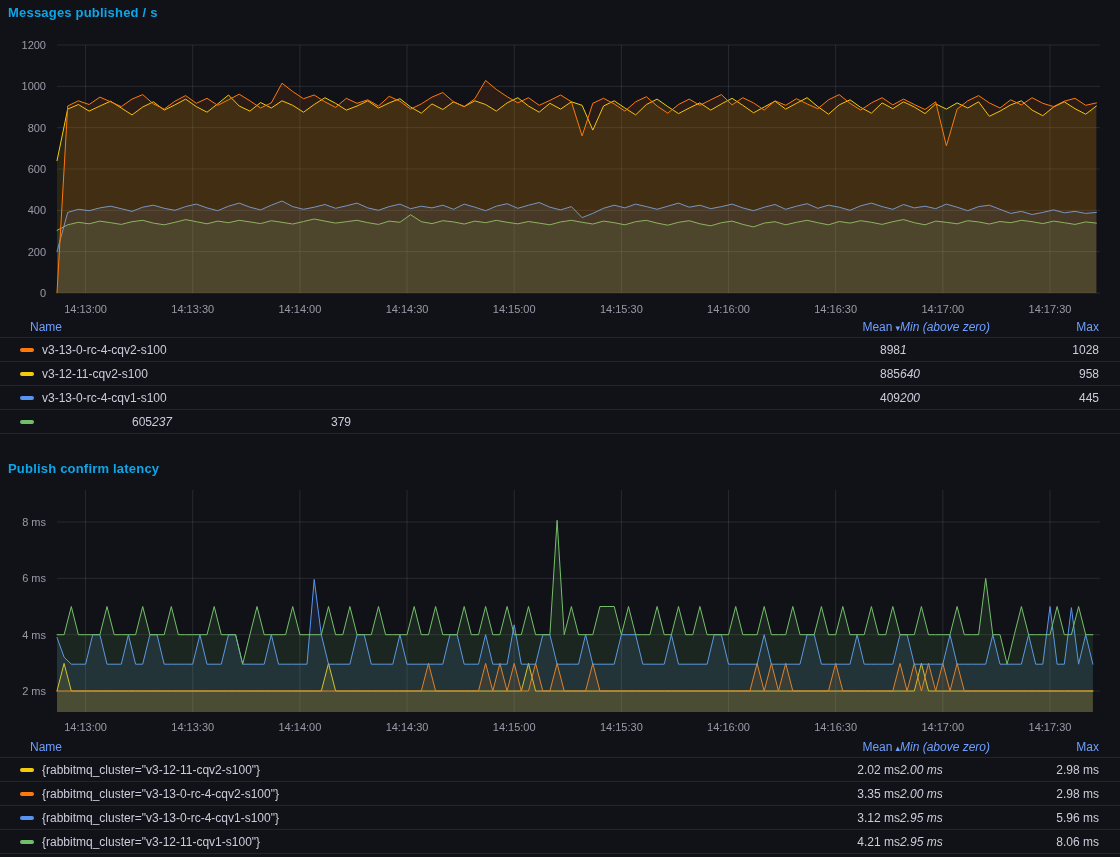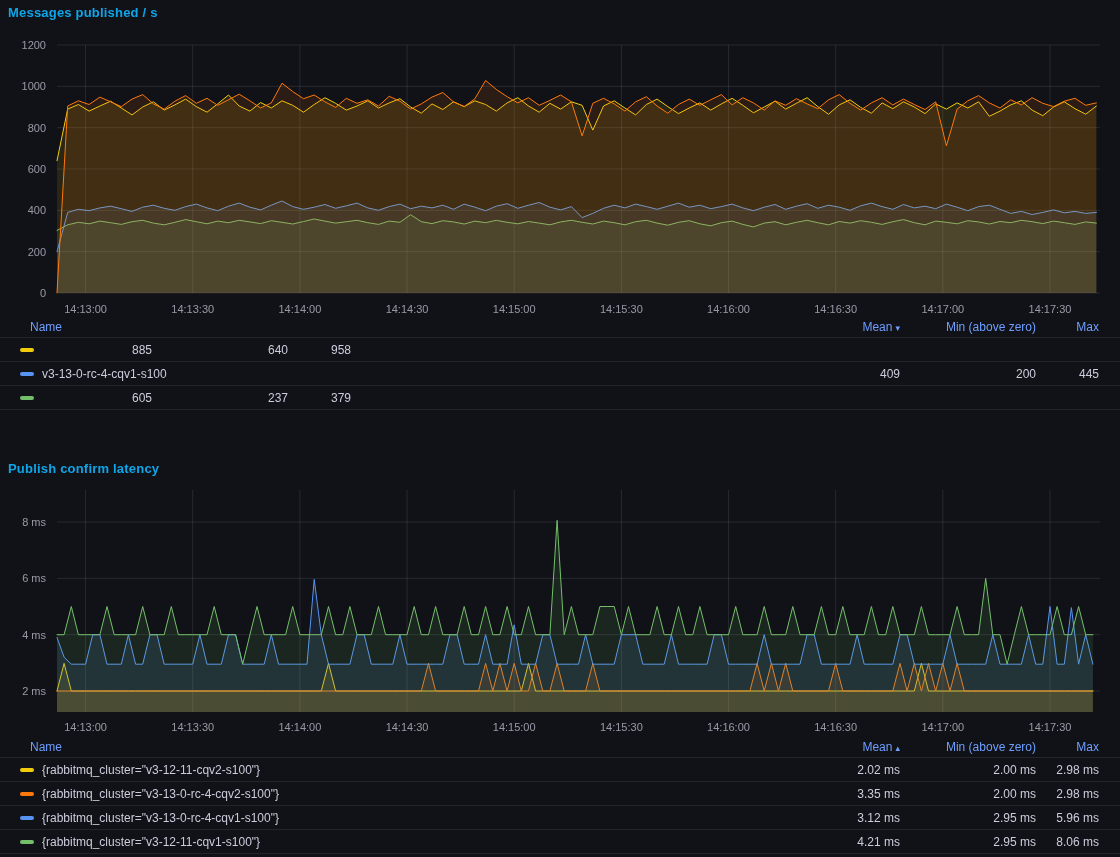--- a/index.html
+++ b/index.html
@@ -27,21 +27,21 @@
     padding-left:20px;padding-right:21px;box-sizing:border-box;
   }
   .legend-header{height:22px;color:#6E9FFF;font-weight:500;
     border-bottom:1px solid rgba(204,204,220,0.10);padding-left:8px;}
   .legend-row{height:24px;border-bottom:1px solid rgba(204,204,220,0.10);}
   .swatch{width:14px;height:4px;border-radius:2px;margin-right:8px;flex:0 0 14px;}
   .swatch-spacer{width:22px;flex:0 0 22px;}
   .col-name{flex:1;white-space:nowrap;overflow:hidden;text-overflow:ellipsis;color:#CCCCDC;}
   .legend-header .col-name{color:#6E9FFF;}
   .col-mean{width:110px;flex:0 0 110px;text-align:right;}
-  .col-min{width:136px;flex:0 0 136px;text-align:right;}
+  .col-min{width:136px;flex:0 0 136px;font-style:italic;}
   .col-max{width:63px;flex:0 0 63px;text-align:right;}
   .sort-caret{font-size:9px;margin-left:3px;}
   .tick-label{fill:rgba(204,204,220,0.72);font-size:11px;font-family:"Liberation Sans",sans-serif;}
 </style>
 </head>
 <body>
 
 <div class="panel" id="panel-messages">
   <h2 class="panel-title">Messages published / s</h2>
   <div class="chart-wrap" id="chart-wrap-0">
@@ -93,21 +93,29 @@
   <div class="legend" id="legend-0">
     <div class="legend-header">
       <span class="swatch-spacer"></span>
       <span class="col-name">Name</span>
       <span class="col-mean"><span>Mean</span><span class="sort-caret">▾</span></span>
       <span class="col-min">Min (above zero)</span>
       <span class="col-max">Max</span>
     </div>
     <div id="legend-rows-0">
         <div class="legend-row">
+          <span class="swatch" style="background: rgb(255, 120, 10);"></span>
+          <span class="col-name">v3-13-0-rc-4-cqv2-s100</span>
+          <span class="col-mean">898</span>
+          <span class="col-min">1</span>
+          <span class="col-max">1028</span>
+        </div>
+        <div class="legend-row">
           <span class="swatch" style="background: rgb(242, 204, 12);"></span>
+          <span class="col-name">v3-12-11-cqv2-s100</span>
           <span class="col-mean">885</span>
           <span class="col-min">640</span>
           <span class="col-max">958</span>
         </div>
         <div class="legend-row">
           <span class="swatch" style="background: rgb(87, 148, 242);"></span>
           <span class="col-name">v3-13-0-rc-4-cqv1-s100</span>
           <span class="col-mean">409</span>
           <span class="col-min">200</span>
           <span class="col-max">445</span>

